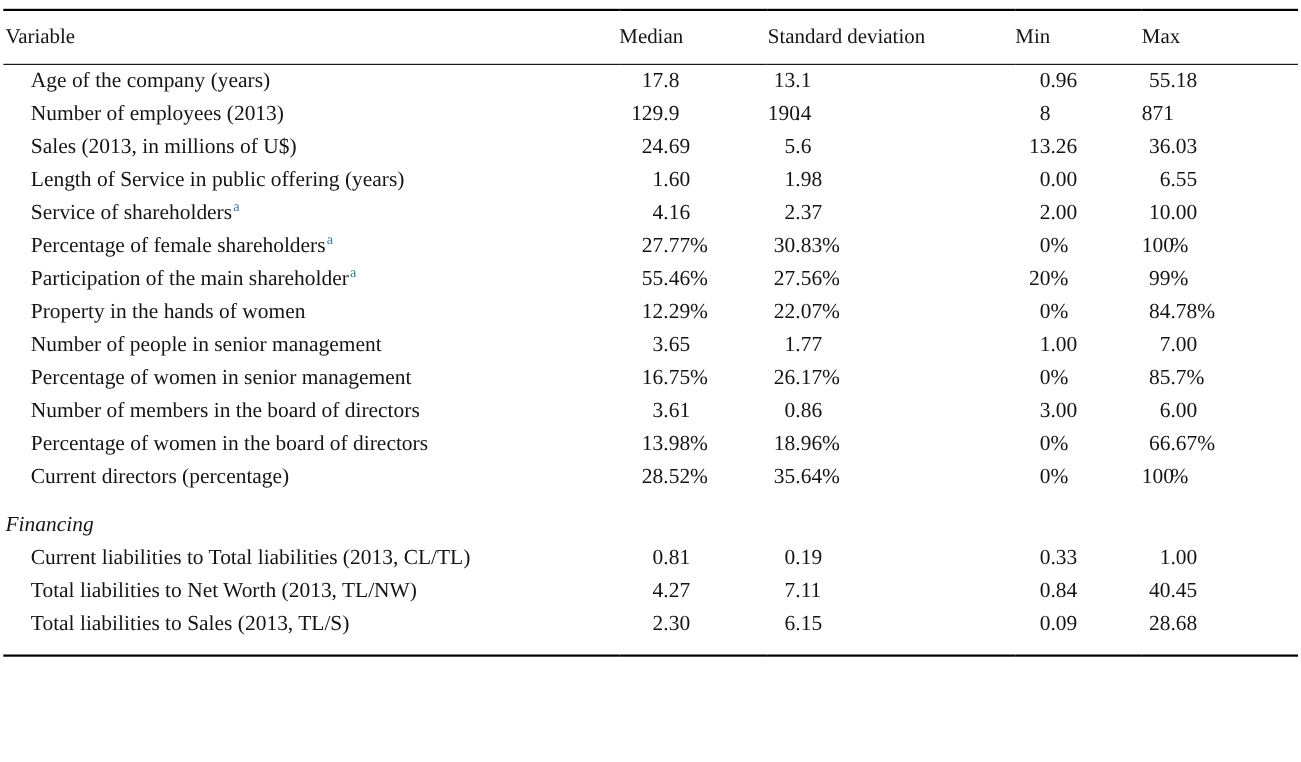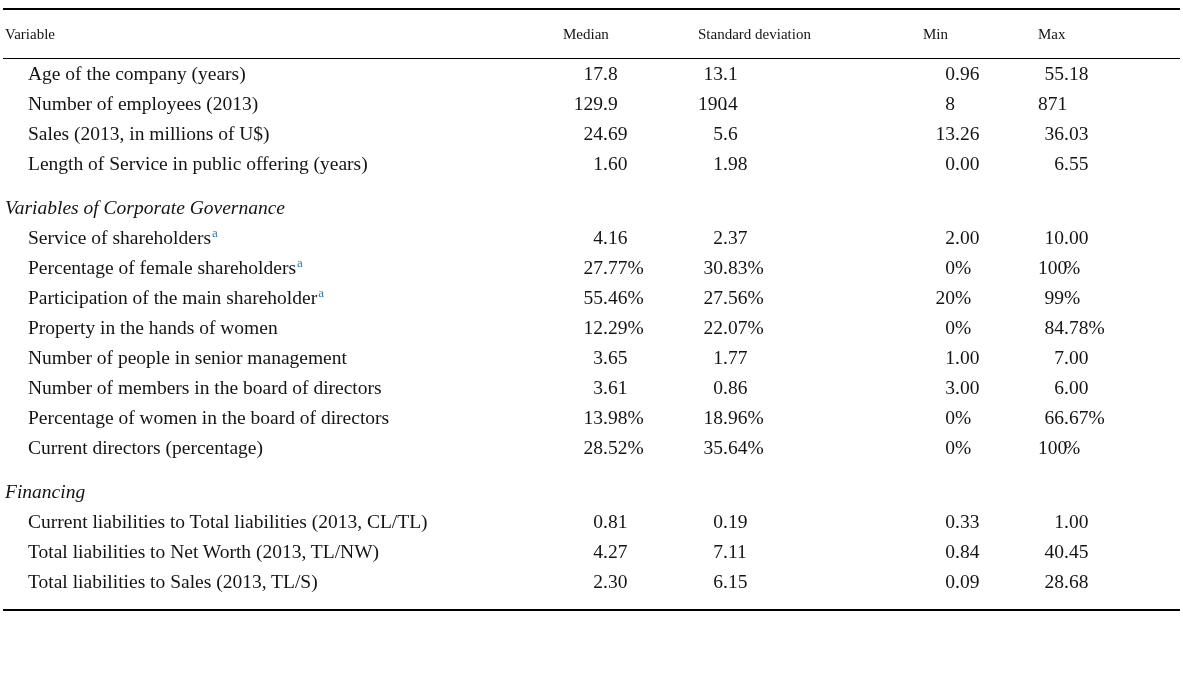--- a/index.html
+++ b/index.html
@@ -24,21 +24,21 @@
   }
   col.c-var    { width: 560px; }
   col.c-median { width: 135px; }
   col.c-sd     { width: 225px; }
   col.c-min    { width: 115px; }
   col.c-max    { width: 142px; }
 
   thead th {
     font-weight: 400;
     text-align: left;
-    font-size: 15px;
+    font-size: 19px;
     line-height: 24px;
     padding: 12px 0;
     border-bottom: 1.5px solid #000;
     white-space: nowrap;
   }
   th.h-var { padding-left: 2px; }
 
   tbody td {
     padding: 0;
     line-height: 30px;
@@ -115,23 +115,20 @@
           <td class="num-cell col-min"><span class="int">13</span><span class="frac">.26</span></td>
           <td class="num-cell col-max"><span class="int">36</span><span class="frac">.03</span></td>
         </tr>
         <tr class="data-row">
           <td class="var-cell"><span>Length of Service in public offering (years)</span></td>
           <td class="num-cell col-median"><span class="int">1</span><span class="frac">.60</span></td>
           <td class="num-cell col-sd"><span class="int">1</span><span class="frac">.98</span></td>
           <td class="num-cell col-min"><span class="int">0</span><span class="frac">.00</span></td>
           <td class="num-cell col-max"><span class="int">6</span><span class="frac">.55</span></td>
         </tr>
-        <tr class="section-row later">
-          <td colspan="5" class="section-title">Variables of Corporate Governance</td>
-        </tr>
         <tr class="data-row">
           <td class="var-cell"><span>Service of shareholders</span><sup class="footnote-marker" style="color: rgb(43, 124, 176);">a</sup></td>
           <td class="num-cell col-median"><span class="int">4</span><span class="frac">.16</span></td>
           <td class="num-cell col-sd"><span class="int">2</span><span class="frac">.37</span></td>
           <td class="num-cell col-min"><span class="int">2</span><span class="frac">.00</span></td>
           <td class="num-cell col-max"><span class="int">10</span><span class="frac">.00</span></td>
         </tr>
         <tr class="data-row">
           <td class="var-cell"><span>Percentage of female shareholders</span><sup class="footnote-marker" style="color: rgb(43, 124, 176);">a</sup></td>
           <td class="num-cell col-median"><span class="int">27</span><span class="frac">.77%</span></td>
@@ -154,20 +151,27 @@
           <td class="num-cell col-max"><span class="int">84</span><span class="frac">.78%</span></td>
         </tr>
         <tr class="data-row">
           <td class="var-cell"><span>Number of people in senior management</span></td>
           <td class="num-cell col-median"><span class="int">3</span><span class="frac">.65</span></td>
           <td class="num-cell col-sd"><span class="int">1</span><span class="frac">.77</span></td>
           <td class="num-cell col-min"><span class="int">1</span><span class="frac">.00</span></td>
           <td class="num-cell col-max"><span class="int">7</span><span class="frac">.00</span></td>
         </tr>
         <tr class="data-row">
+          <td class="var-cell"><span>Percentage of women in senior management</span></td>
+          <td class="num-cell col-median"><span class="int">16</span><span class="frac">.75%</span></td>
+          <td class="num-cell col-sd"><span class="int">26</span><span class="frac">.17%</span></td>
+          <td class="num-cell col-min"><span class="int">0</span><span class="frac">%</span></td>
+          <td class="num-cell col-max"><span class="int">85</span><span class="frac">.7%</span></td>
+        </tr>
+        <tr class="data-row">
           <td class="var-cell"><span>Number of members in the board of directors</span></td>
           <td class="num-cell col-median"><span class="int">3</span><span class="frac">.61</span></td>
           <td class="num-cell col-sd"><span class="int">0</span><span class="frac">.86</span></td>
           <td class="num-cell col-min"><span class="int">3</span><span class="frac">.00</span></td>
           <td class="num-cell col-max"><span class="int">6</span><span class="frac">.00</span></td>
         </tr>
         <tr class="data-row">
           <td class="var-cell"><span>Percentage of women in the board of directors</span></td>
           <td class="num-cell col-median"><span class="int">13</span><span class="frac">.98%</span></td>
           <td class="num-cell col-sd"><span class="int">18</span><span class="frac">.96%</span></td>

